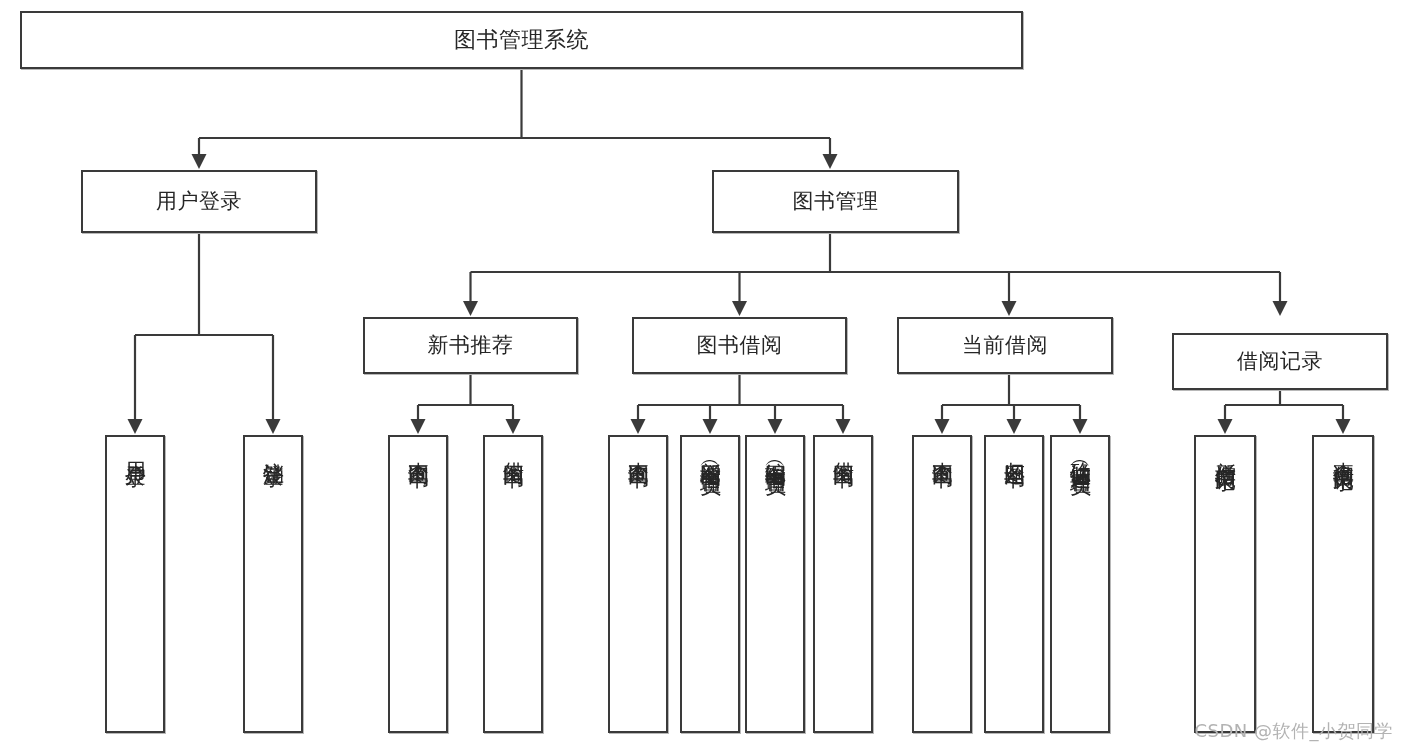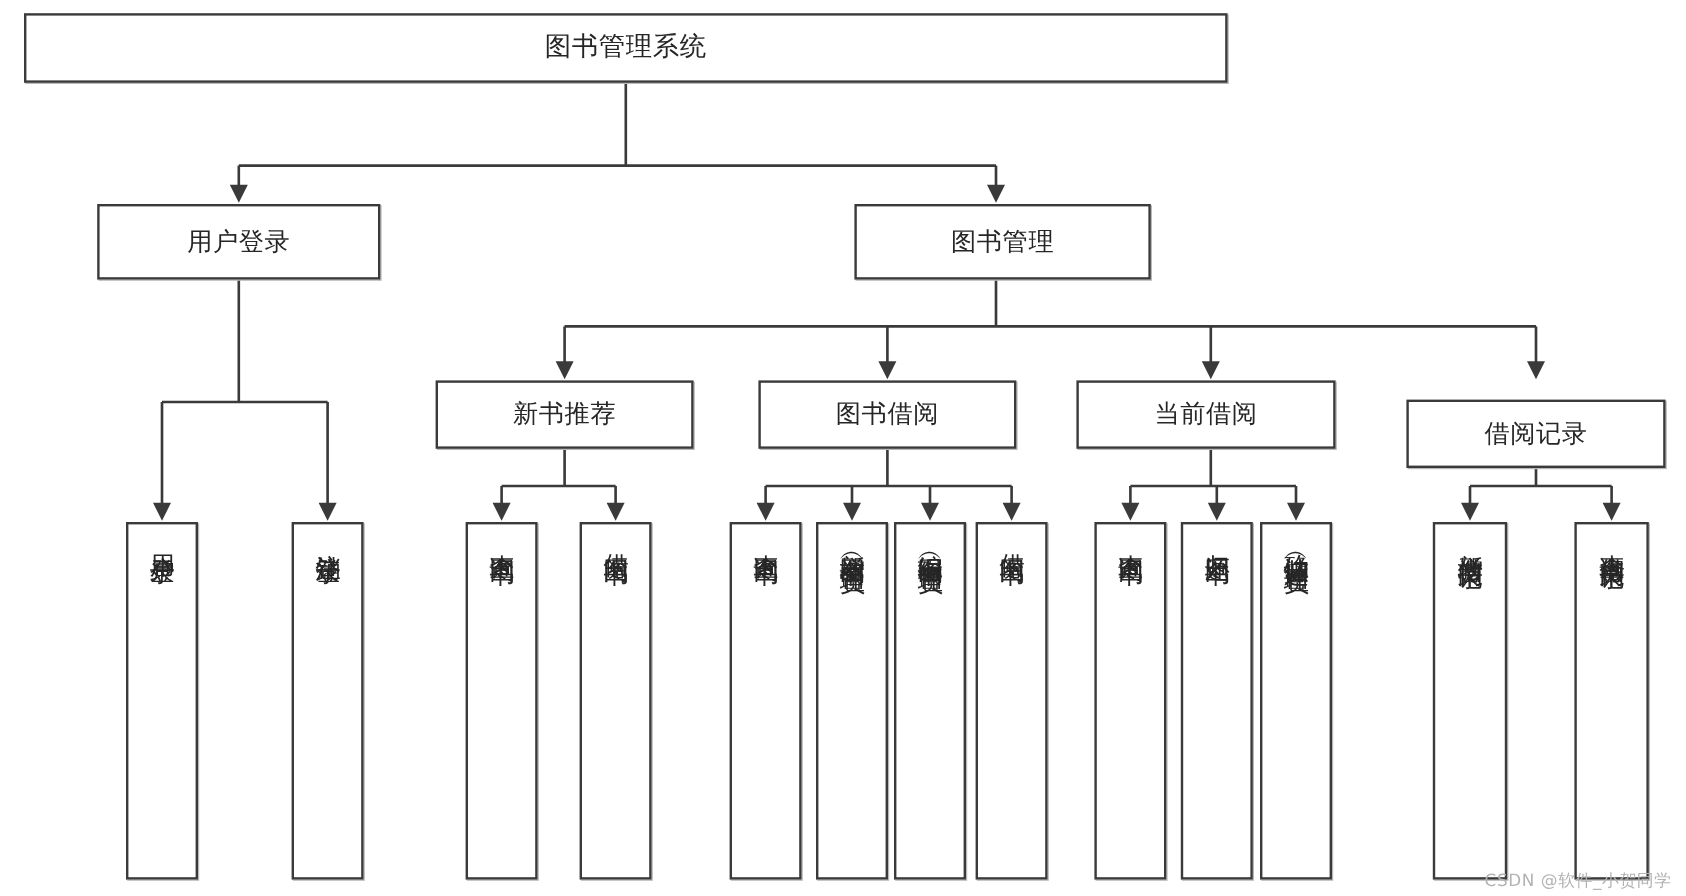--- a/index.html
+++ b/index.html
@@ -73,21 +73,21 @@
     fill: none;
   }
   #links polygon {
     fill: #3a3a3a;
   }
   
   #watermark {
     position: absolute;
     right: 12px;
     bottom: 4px;
-    font-size: 14px;
+    font-size: 18px;
     color: #b3b3b3;
     white-space: nowrap;
     letter-spacing: 0.5px;
   }
 </style>
 </head>
 <body>
 
 <div id="canvas">
 

